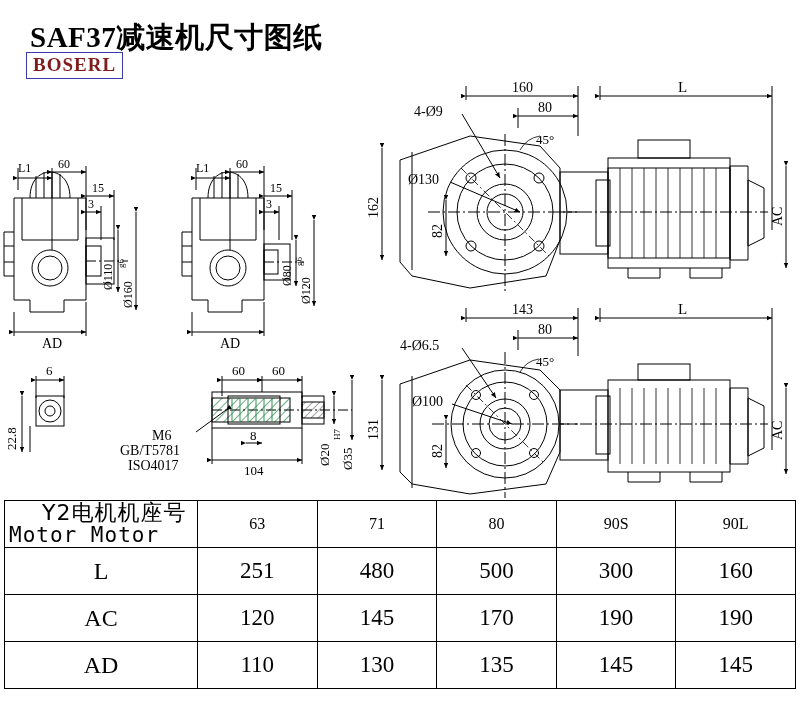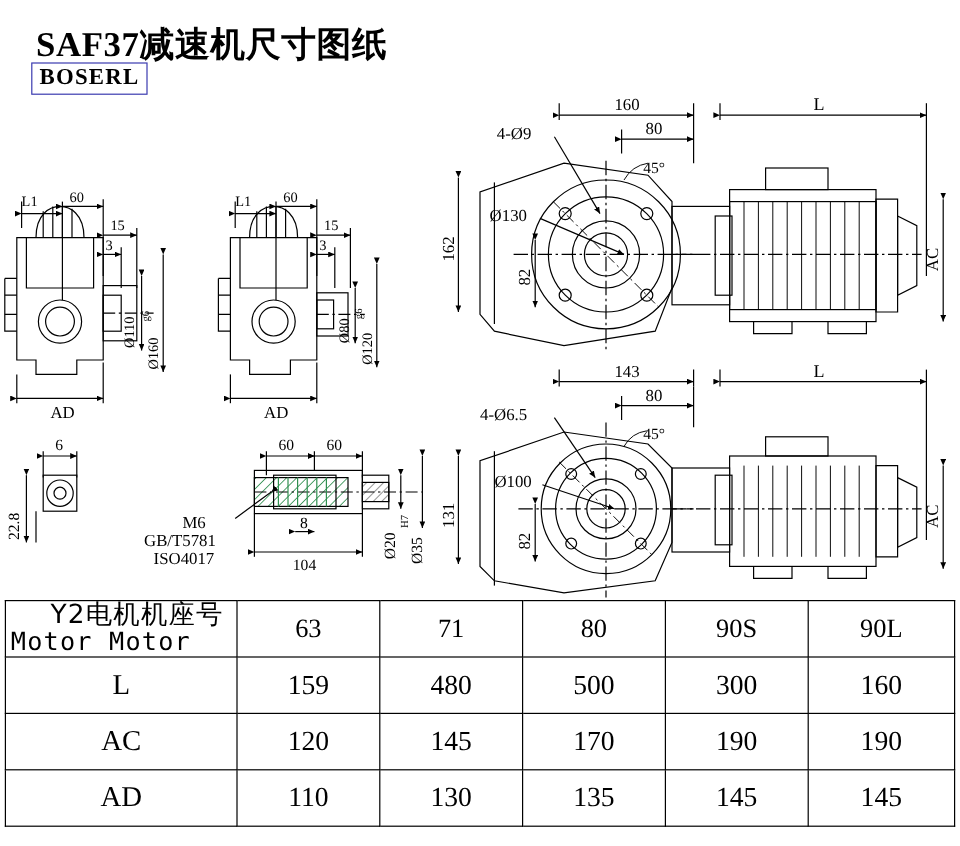--- a/index.html
+++ b/index.html
@@ -33,21 +33,21 @@
     position: absolute;
     left: 26px;
     top: 52px;
     border: 1.5px solid #3a3ab0;
     padding: 1px 6px 2px 6px;
   }
   #logo-text {
     font-family: "Liberation Serif", serif;
     font-size: 19px;
     font-weight: bold;
-    color: #000000;
+    color: #7f1d1d;
     letter-spacing: 1px;
   }
   .drawing-svg {
     position: absolute;
     left: 0;
     top: 0;
   }
   
   #spec-table {
     position: absolute;
@@ -81,21 +81,21 @@
   #spec-table th.rowhead .en {
     display: block;
     font-size: 21px;
     line-height: 1.1;
     font-family: "DejaVu Sans Mono", monospace;
     letter-spacing: 1px;
     text-align: left;
     padding-left: 4px;
   }
   #spec-table th.hdr {
-    font-size: 22px;
+    font-size: 16px;
   }
   #spec-table td.lbl {
     font-size: 24px;
   }
 </style>
 </head>
 <body>
 
 <div class="page">
 
@@ -423,21 +423,21 @@
           <span class="en">Motor Motor</span>
         </th>
         <th class="hdr">63</th>
         <th class="hdr">71</th>
         <th class="hdr">80</th>
         <th class="hdr">90S</th>
         <th class="hdr">90L</th>
       </tr>
       <tr>
         <td class="rowhead lbl">L</td>
-        <td>159</td>
+        <td>251</td>
         <td>480</td>
         <td>500</td>
         <td>300</td>
         <td>160</td>
       </tr>
       <tr>
         <td class="rowhead lbl">AC</td>
         <td>120</td>
         <td>145</td>
         <td>170</td>

